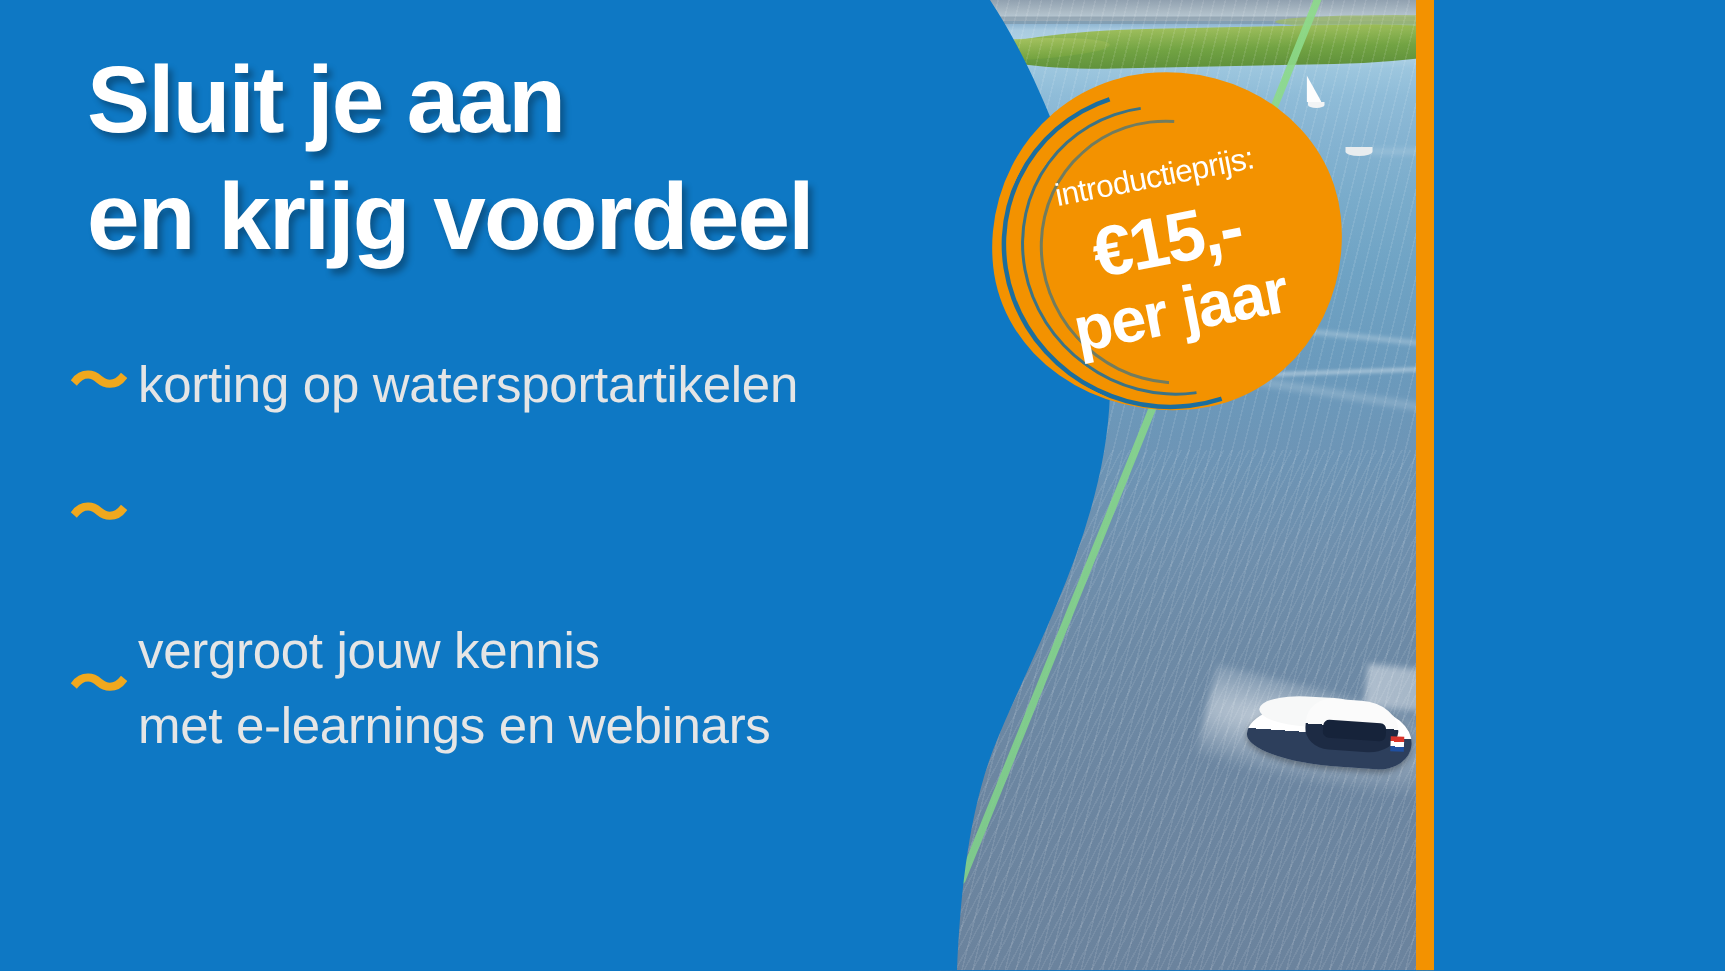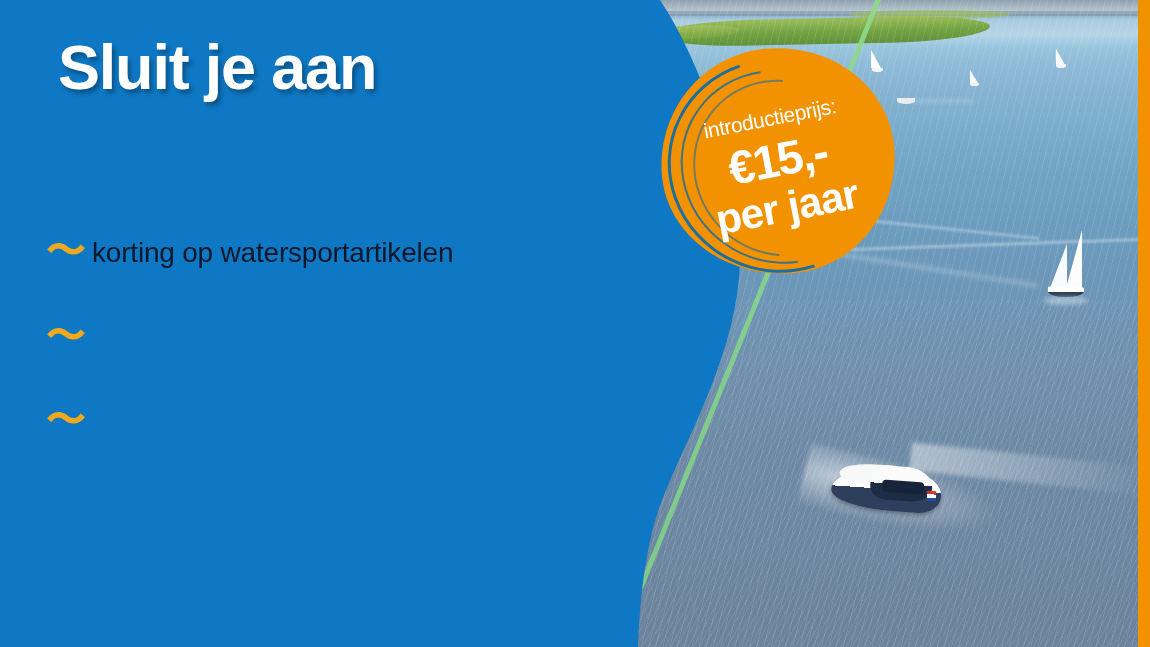--- a/index.html
+++ b/index.html
@@ -1,19 +1,19 @@
 <!DOCTYPE html>
 <html><head>
 <meta charset="utf-8">
 <style>
   html,body{margin:0;padding:0;background:#0e78c4;}
   body{width:1150px;height:647px;overflow:hidden;
        font-family:"Liberation Sans","DejaVu Sans",sans-serif;}
 
-  #banner{position:relative;width:1150px;height:647px;overflow:hidden;
+  #banner{position:relative;width:956px;height:647px;overflow:hidden;
           background:#0e78c4;}
 
   
   .photo{position:absolute;left:600px;top:0;width:540px;height:647px;overflow:hidden;}
   .photo .sky{position:absolute;inset:0;
       background:
         linear-gradient(180deg,
           #aebfce 0px, #b9c8d4 8px,
           #93b4cc 10px, #8fb6d2 16px,
           #a9cbe0 20px, #b6d6e8 34px,
@@ -109,21 +109,21 @@
       text-shadow:3px 4px 4px rgba(0,0,0,.30);}
   .headline span{display:block;}
 
   
   .bullets{position:absolute;left:40px;top:233px;width:620px;}
   .bullet{display:flex;align-items:center;margin-bottom:44px;}
   .bullet:last-child{margin-bottom:0;}
   .tilde{flex:0 0 52px;display:flex;justify-content:center;align-items:center;
       color:#f0a81e;font-size:40px;font-weight:700;line-height:1;
       transform:translateY(-3px);}
-  .btext{color:#0f172a;font-size:28px;line-height:1.45;white-space:pre-line;
+  .btext{color:#e5e5e5;font-size:34px;line-height:1.45;white-space:pre-line;
       letter-spacing:-.2px;}
 
   
   .badge{position:absolute;left:661px;top:48px;width:234px;height:226px;}
   .badge-blob{position:absolute;inset:0;background:#f39200;
       border-radius:49% 51% 47% 53%/52% 48% 52% 48%;
       transform:rotate(-6deg);}
   .ring{position:absolute;border:3px solid #1b6e9e;border-radius:50%;
       border-right-color:transparent;border-top-color:transparent;}
   .ring1{left:6px;top:12px;width:214px;height:206px;transform:rotate(26deg);}
@@ -202,32 +202,35 @@
       <div class="mb-cabin"></div>
       <div class="mb-win"></div>
       <div class="mb-flag"></div>
     </div>
   </div>
 
   <div class="bluepanel"></div>
 
   <div class="headline">
     <span>Sluit je aan</span>
+    <span>en krijg voordeel</span>
   </div>
 
   <div class="bullets">
     <div class="bullet">
       <div class="tilde">〜</div>
       <div class="btext">korting op watersportartikelen</div>
     </div>
     <div class="bullet">
       <div class="tilde">〜</div>
     </div>
     <div class="bullet">
       <div class="tilde">〜</div>
+      <div class="btext">vergroot jouw kennis
+met e-learnings en webinars</div>
     </div>
   </div>
 
   <div class="badge">
     <div class="badge-blob"></div>
     <div class="ring ring1"></div>
     <div class="ring ring2"></div>
     <div class="ring ring3"></div>
     <div class="badge-txt">
       <div class="b-small">introductieprijs:</div>

